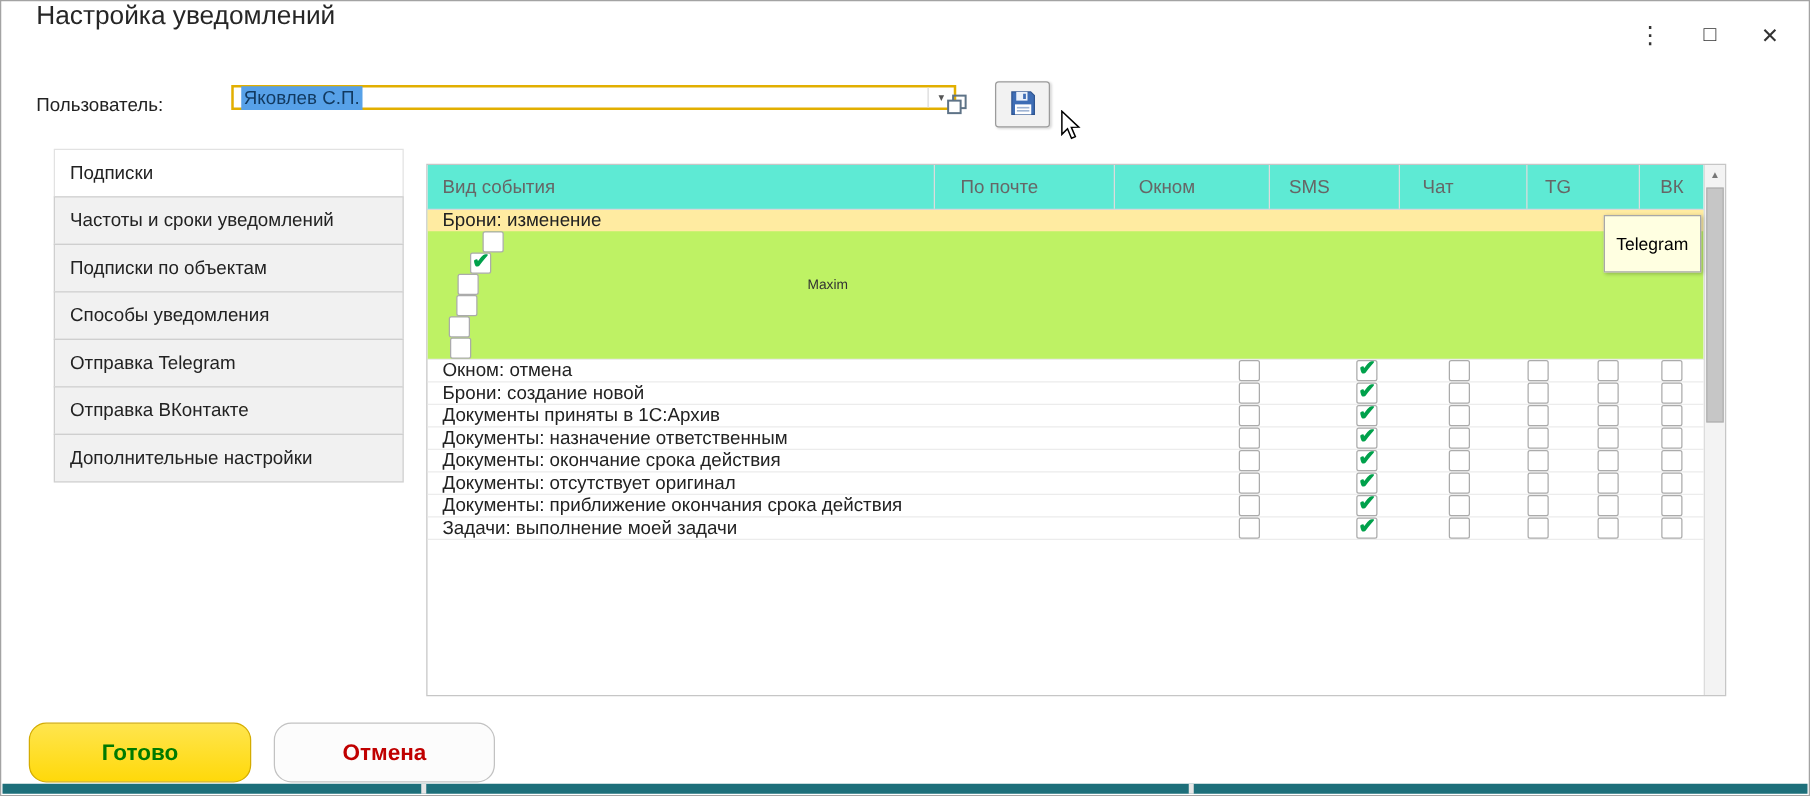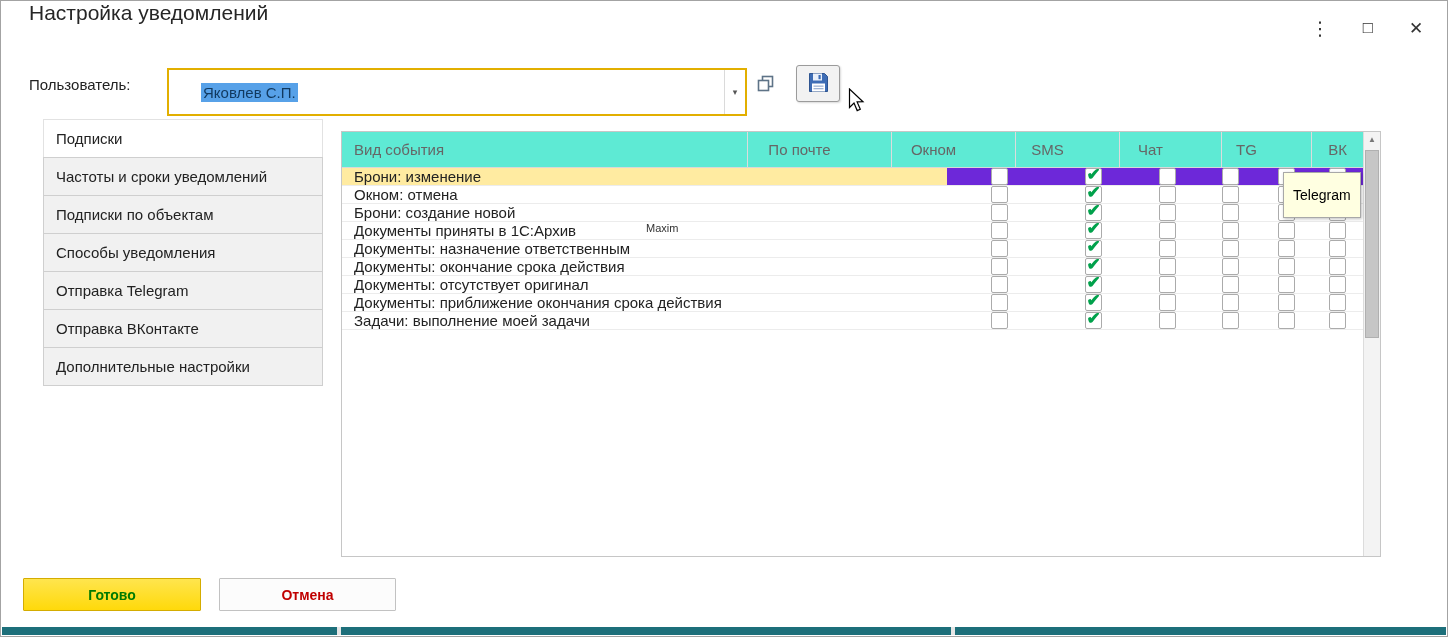--- a/index.html
+++ b/index.html
@@ -10,22 +10,22 @@
   }
   .page-title { position:absolute; left:28px; top:0; font-size:21px; color:#262626; }
   .win-controls { position:absolute; top:14px; right:18px; display:flex; gap:22px; }
   .win-btn { width:26px; height:26px; display:flex; align-items:center; justify-content:center; color:#333; cursor:default; }
   .win-btn.menu { font-size:19px; }
   .win-btn.maxi { font-size:17px; }
   .win-btn.close { font-size:17px; }
 
   .user-label { position:absolute; left:28px; top:75px; font-size:15px; color:#222; }
   .user-field {
-    position:absolute; left:166px; top:67px; width:580px; height:48px;
-    border:2px solid #E2AF00; background:#fff; display:flex; align-items:center;padding-left:26px;
+    position:absolute; left:184px; top:67px; width:580px; height:20px;
+    border:2px solid #E2AF00; background:#fff; display:flex; align-items:center;
   }
   .user-value { margin-left:6px; background:#57A1E8; color:#11395F; font-size:15px; padding:1px 2px; }
   .dd-btn { margin-left:auto; width:21px; align-self:stretch; border-left:1px solid #DADADA;
     display:flex; align-items:center; justify-content:center; font-size:9px; color:#555; }
   .open-btn { position:absolute; left:752px; top:73px; width:24px; height:21px;
     display:flex; align-items:center; justify-content:center; background:transparent; border:none; }
   .save-btn { position:absolute; left:795px; top:64px; width:44px; height:37px;
     border:1px solid #9B9B9B; border-radius:3px; background:#F2F2F2;
     display:flex; align-items:center; justify-content:center; box-shadow:1px 1px 2px rgba(0,0,0,0.15); }
 
@@ -44,36 +44,36 @@
   .table-main { flex:1; display:flex; flex-direction:column; overflow:hidden; }
   .thead { flex:0 0 36px; display:flex; background:#5eead4; border-bottom:1px solid #D8D8D8;
     color:#666; font-size:15px;gap:40px; }
   .th { display:flex; align-items:center; justify-content:center; border-left:1px solid #DCDCDC; }
   .th-event { flex:1; justify-content:flex-start; padding-left:12px; border-left:none; }
   .w-mail{width:104px} .w-window{width:84px} .w-sms{width:64px} .w-chat{width:62px} .w-tg{width:50px} .w-vk{width:52px}
 
   .trow { flex:0 0 42px; display:flex; border-bottom:1px solid #ECECEC; font-size:15px; color:#222; }
   .cell-event { flex:1; display:flex; align-items:center; padding-left:12px; }
   .cbcell { display:flex; align-items:center; justify-content:center; }
-  .trow.selected { background:#6d28d9; }
+  .trow.selected { background:#bef264;flex-direction:column; }
   .trow.selected .cell-event { background:#FFEBA1; }
 
   .checkbox { width:17px; height:17px; border:1px solid #ABABAB; border-radius:2px; background:#fff; position:relative; cursor:default; }
   .checkbox.checked::after { content:"✔"; position:absolute; left:1px; top:-5px; font-size:17px; font-weight:bold; color:#00A14B; }
 
   .scrollbar { width:17px; border-left:1px solid #DCDCDC; background:#F3F3F3; position:relative; }
   .sb-up { height:16px; text-align:center; font-size:8px; line-height:16px; color:#777; }
   .sb-thumb { position:absolute; left:1px; right:1px; top:18px; height:188px; background:#C6C6C6; border:1px solid #B0B0B0; }
 
   .tooltip { position:absolute; left:1282px; top:171px; background:#FFFFE1; border:1px solid #A8A8A8;
     padding:14px 9px; font-size:14px; color:#000; box-shadow:1px 1px 3px rgba(0,0,0,0.25); z-index:10; }
   .collab-label { position:absolute; left:645px; top:221px; font-size:11px; color:#333; z-index:6; }
 
-  .btn { position:absolute; top:577px; height:33px; border-radius:1px; display:flex;
-    align-items:center; justify-content:center; font-size:14px; font-weight:bold; cursor:default; }
+  .btn { position:absolute; top:577px; height:48px; border-radius:14px; display:flex;
+    align-items:center; justify-content:center; font-size:18px; font-weight:bold; cursor:default; }
   .btn-done { left:22px; width:178px; background:linear-gradient(#FFE54E, #FFD90A);
     border:1px solid #D4AC00; color:#007A00; }
   .btn-cancel { left:218px; width:177px; background:#FCFCFC; border:1px solid #C2C2C2; color:#C00000; }
 
   .strip { position:absolute; left:1px; right:1px; bottom:1px; height:8px; background:#1D6F7A; }
   .strip-gap { position:absolute; bottom:1px; width:4px; height:8px; background:#E6E6E6; z-index:2; }
 </style>
 </head>
 <body>
 

